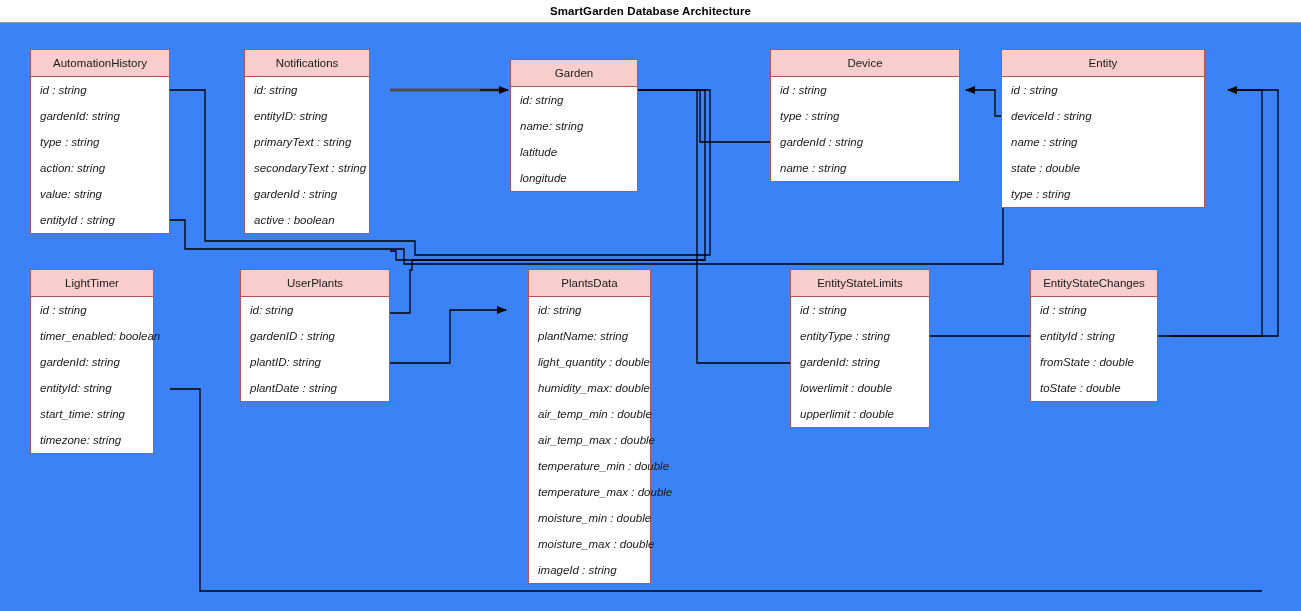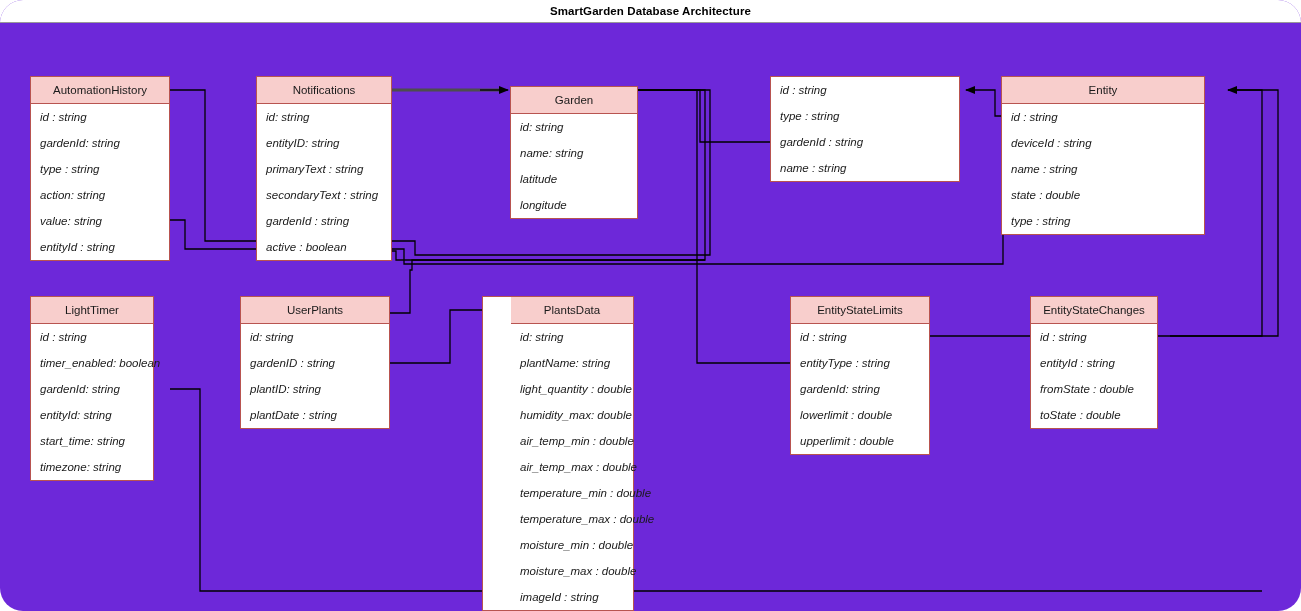--- a/index.html
+++ b/index.html
@@ -9,23 +9,22 @@
     background: #ffffff;
   }
   body {
     font-family: "Liberation Sans", sans-serif;
     color: #000000;
   }
   #canvas {
     position: relative;
     width: 1301px;
     height: 611px;
-    background: #6d28d9;
+    background: #3b82f6;
     overflow: hidden;
-    border-radius: 23px;
   }
   
   #title-bar {
     position: absolute;
     left: 0;
     top: 0;
     width: 1301px;
     height: 23px;
     border-bottom: 1px solid #999999;
     box-sizing: border-box;
@@ -56,21 +55,20 @@
     height: 588px;
     pointer-events: none;
   }
   
   .entity {
     position: absolute;
     box-sizing: border-box;
     background: #ffffff;
     border: 1px solid #b85450;
     z-index: 5;
-    margin-top: 27px;
   }
   .entity-header {
     height: 27px;
     box-sizing: border-box;
     background: #f8cecc;
     border-bottom: 1px solid #b85450;
     display: flex;
     align-items: center;
     justify-content: center;
     font-size: 11.5px;
@@ -139,41 +137,42 @@
           <div class="entity-header">AutomationHistory</div>
           <div class="entity-fields">
             <div class="field">id : string</div>
             <div class="field">gardenId: string</div>
             <div class="field">type : string</div>
             <div class="field">action: string</div>
             <div class="field">value: string</div>
             <div class="field">entityId : string</div>
           </div>
         </div>
-        <div class="entity" style="left: 256px; top: 26px; width: 136px;">
+        <div class="entity" style="left: 244px; top: 26px; width: 126px;">
           <div class="entity-header">Notifications</div>
           <div class="entity-fields">
             <div class="field">id: string</div>
             <div class="field">entityID: string</div>
             <div class="field">primaryText : string</div>
             <div class="field">secondaryText : string</div>
             <div class="field">gardenId : string</div>
             <div class="field">active : boolean</div>
           </div>
         </div>
         <div class="entity" style="left: 510px; top: 36px; width: 128px;">
           <div class="entity-header">Garden</div>
           <div class="entity-fields">
             <div class="field">id: string</div>
             <div class="field">name: string</div>
             <div class="field">latitude</div>
             <div class="field">longitude</div>
           </div>
         </div>
         <div class="entity" style="left: 770px; top: 26px; width: 190px;">
+          <div class="entity-header">Device</div>
           <div class="entity-fields">
             <div class="field">id : string</div>
             <div class="field">type : string</div>
             <div class="field">gardenId : string</div>
             <div class="field">name : string</div>
           </div>
         </div>
         <div class="entity" style="left: 1001px; top: 26px; width: 204px;">
           <div class="entity-header">Entity</div>
           <div class="entity-fields">
@@ -197,21 +196,21 @@
         </div>
         <div class="entity" style="left: 240px; top: 246px; width: 150px;">
           <div class="entity-header">UserPlants</div>
           <div class="entity-fields">
             <div class="field">id: string</div>
             <div class="field">gardenID : string</div>
             <div class="field">plantID: string</div>
             <div class="field">plantDate : string</div>
           </div>
         </div>
-        <div class="entity" style="left: 482px; top: 246px; width: 152px; padding-left: 28px;">
+        <div class="entity" style="left: 528px; top: 246px; width: 123px;">
           <div class="entity-header">PlantsData</div>
           <div class="entity-fields">
             <div class="field">id: string</div>
             <div class="field">plantName: string</div>
             <div class="field">light_quantity : double</div>
             <div class="field">humidity_max: double</div>
             <div class="field">air_temp_min : double</div>
             <div class="field">air_temp_max : double</div>
             <div class="field">temperature_min : double</div>
             <div class="field">temperature_max : double</div>

